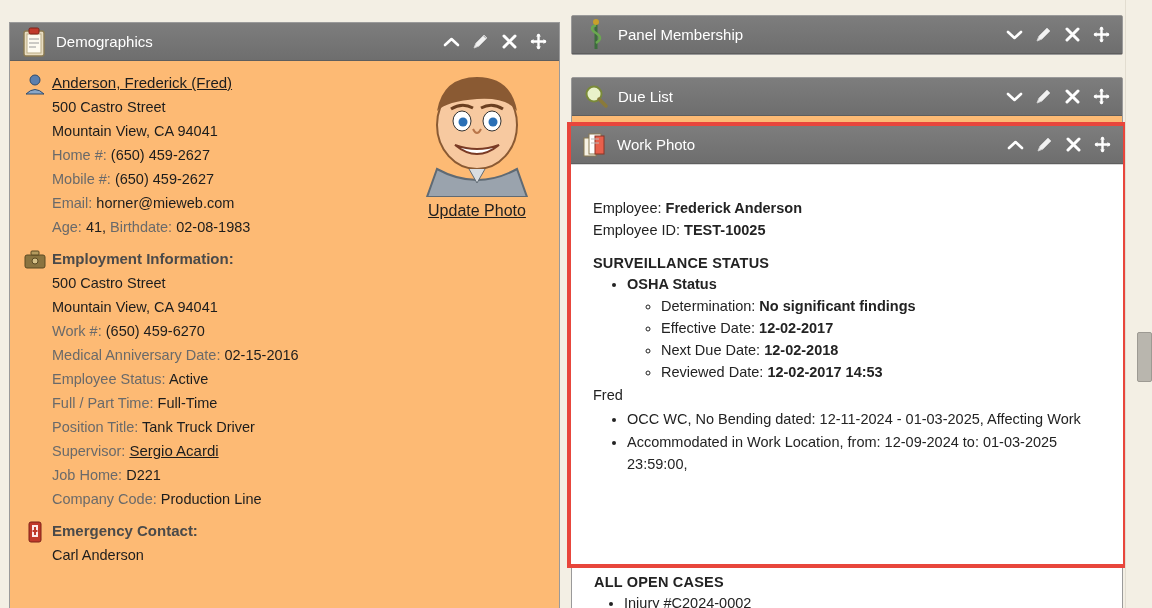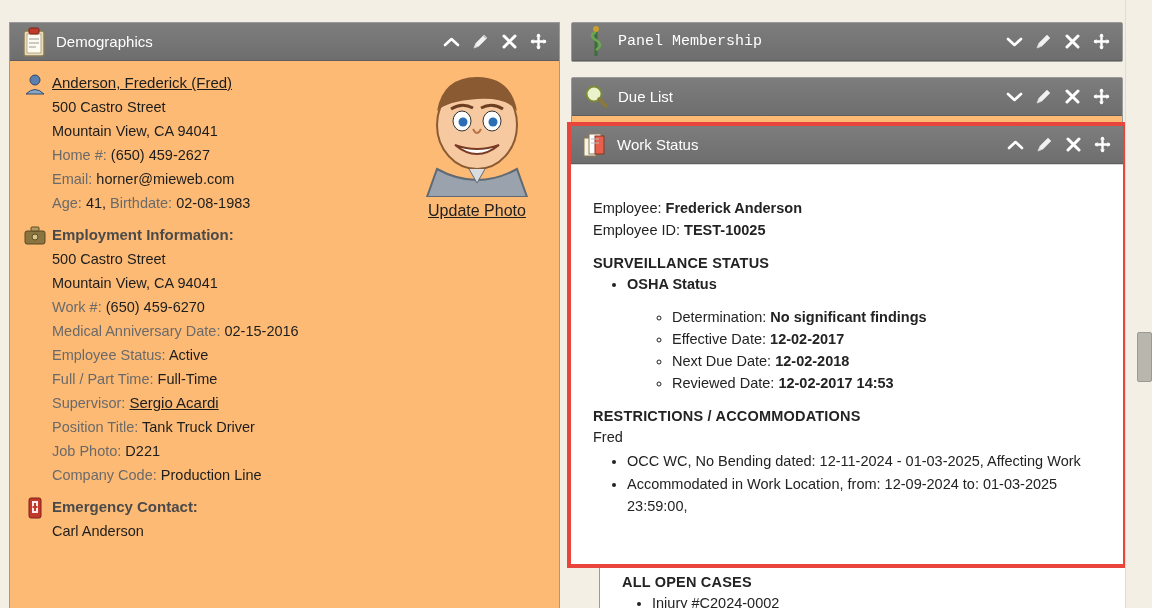--- a/index.html
+++ b/index.html
@@ -115,25 +115,24 @@
     display: block;
     margin-top: 2px;
     color: #1f1f1f;
     text-decoration: underline;
     font-size: 16px;
   }
 
   
   #panel-membership {
     left: 571px;
-    top: 22px;
+    top: 15px;
     width: 552px;
     height: 40px;
     border-radius: 2px;
-    font-family: Liberation Mono, monospace;
   }
   #due-list {
     left: 571px;
     top: 77px;
     width: 552px;
     height: 52px;
     border-radius: 2px;
   }
   #work-status {
     left: 567px;
@@ -164,32 +163,32 @@
     margin-bottom: 2px;
     letter-spacing: .2px;
   }
   ul.lvl1 {
     margin: 2px 0 0 0;
     padding-left: 34px;
     list-style: disc;
   }
   ul.lvl1 > li { line-height: 22px; margin-bottom: 1px; }
   ul.lvl2 {
-    margin: 11px;
+    margin: 0;
     padding-left: 34px;
     list-style: circle;
     font-weight: normal;
   }
   ul.lvl2 > li { line-height: 22px; font-weight: normal; }
   .plain { font-weight: normal; }
 
   
   #open-cases {
     position: absolute;
-    left: 599px;
+    left: 571px;
     top: 568px;
     width: 552px;
     background: #ffffff;
     border-left: 1px solid #9a9a9a;
     border-right: 1px solid #9a9a9a;
     padding: 6px 14px 0 22px;
     box-sizing: border-box;
     font-size: 14.5px;
     color: #232323;
     height: 40px;
@@ -284,20 +283,21 @@
         <svg width="22" height="22" viewBox="0 0 22 22">
             <circle cx="11" cy="7" r="5" fill="#5b7fae" stroke="#2f4a6b"></circle>
             <path d="M2 21 q9 -9 18 0 z" fill="#8aa7c7" stroke="#2f4a6b"></path>
           </svg>
       </span>
       <div class="lines">
         <div><a class="name-link" href="#">Anderson, Frederick (Fred)</a></div>
         <div class="val">500 Castro Street</div>
         <div class="val">Mountain View, CA 94041</div>
         <div><span class="lbl">Home #:</span> <span class="val">(650) 459-2627</span></div>
+        <div><span class="lbl">Mobile #:</span> <span class="val">(650) 459-2627</span></div>
         <div><span class="lbl">Email:</span> <span class="val">horner@mieweb.com</span></div>
         <div><span class="lbl">Age:</span> <span class="val">41,</span> <span class="lbl">Birthdate:</span> <span class="val">02-08-1983</span></div>
       </div>
     </div>
 
     <div class="demo-row" style="margin-top:8px;">
       <span class="row-icon">
         <svg width="22" height="22" viewBox="0 0 22 22">
             <rect x="1" y="6" width="20" height="13" rx="2" fill="#8a7440" stroke="#5a4a23"></rect>
             <rect x="7" y="2" width="8" height="4" rx="1" fill="#b49a5e" stroke="#5a4a23"></rect>
@@ -305,23 +305,23 @@
           </svg>
       </span>
       <div class="lines">
         <div class="sect-title">Employment Information:</div>
         <div class="val">500 Castro Street</div>
         <div class="val">Mountain View, CA 94041</div>
         <div><span class="lbl">Work #:</span> <span class="val">(650) 459-6270</span></div>
         <div><span class="lbl">Medical Anniversary Date:</span> <span class="val">02-15-2016</span></div>
         <div><span class="lbl">Employee Status:</span> <span class="val">Active</span></div>
         <div><span class="lbl">Full / Part Time:</span> <span class="val">Full-Time</span></div>
+        <div><span class="lbl">Position Title:</span> <span class="val">Tank Truck Driver</span></div>
         <div><span class="lbl">Supervisor:</span> <a class="name-link" href="#">Sergio Acardi</a></div>
-        <div><span class="lbl">Position Title:</span> <span class="val">Tank Truck Driver</span></div>
-        <div><span class="lbl">Job Photo:</span> <span class="val">D221</span></div>
+        <div><span class="lbl">Job Home:</span> <span class="val">D221</span></div>
         <div><span class="lbl">Company Code:</span> <span class="val">Production Line</span></div>
       </div>
     </div>
 
     <div class="demo-row" style="margin-top:8px;">
       <span class="row-icon">
         <svg width="22" height="22" viewBox="0 0 22 22">
             <rect x="5" y="1" width="12" height="20" rx="2" fill="#c0392b" stroke="#7e2319"></rect>
             <rect x="8" y="4" width="6" height="12" fill="#fdeaea"></rect>
             <path d="M11 6 v8 M8.5 10 h5" stroke="#c0392b" stroke-width="2"></path>
@@ -419,21 +419,21 @@
   <div class="panel-header">
     <span class="hdr-icon">
       <svg width="28" height="30" viewBox="0 0 28 30">
         <rect x="3" y="8" width="12" height="18" fill="#f6f2e4" stroke="#8a7a52"></rect>
         <rect x="8" y="4" width="12" height="20" fill="#ffffff" stroke="#8a7a52"></rect>
         <rect x="14" y="6" width="9" height="18" fill="#e8604c" stroke="#8a3526"></rect>
         <line x1="10" y1="9" x2="18" y2="9" stroke="#bbb"></line>
         <line x1="10" y1="13" x2="18" y2="13" stroke="#bbb"></line>
       </svg>
     </span>
-    <span class="title">Work Status</span>
+    <span class="title">Work Photo</span>
     <span class="actions">
       <span class="act">
         <svg width="17" height="14" viewBox="0 0 17 14">
             <path d="M2 10 L8.5 4 L15 10" fill="none" stroke="#fff" stroke-width="2.6" stroke-linecap="round" stroke-linejoin="round"></path>
           </svg>
       </span>
       <span class="act">
         <svg width="17" height="17" viewBox="0 0 17 17">
             <path d="M2 15 L4 10 L12 2 L15 5 L7 13 Z" fill="#f2f2f2" stroke="#cfcfcf"></path>
           </svg>
@@ -480,21 +480,20 @@
             <span class="ws-b">12-02-2018</span>
           </li>
           <li>
             <span class="plain">Reviewed Date:</span>
             <span class="ws-b">12-02-2017 14:53</span>
           </li>
         </ul>
       </li>
     </ul>
 
-    <div class="ws-head">RESTRICTIONS / ACCOMMODATIONS</div>
     <div class="ws-line">Fred</div>
     <ul class="lvl1">
       <li>OCC WC, No Bending dated: 12-11-2024 - 01-03-2025, Affecting Work</li>
       <li>Accommodated in Work Location, from: 12-09-2024 to: 01-03-2025 23:59:00,</li>
     </ul>
   </div>
 </div>
 
 <div id="right-strip"></div>
 <div id="scroll-nub"></div>

